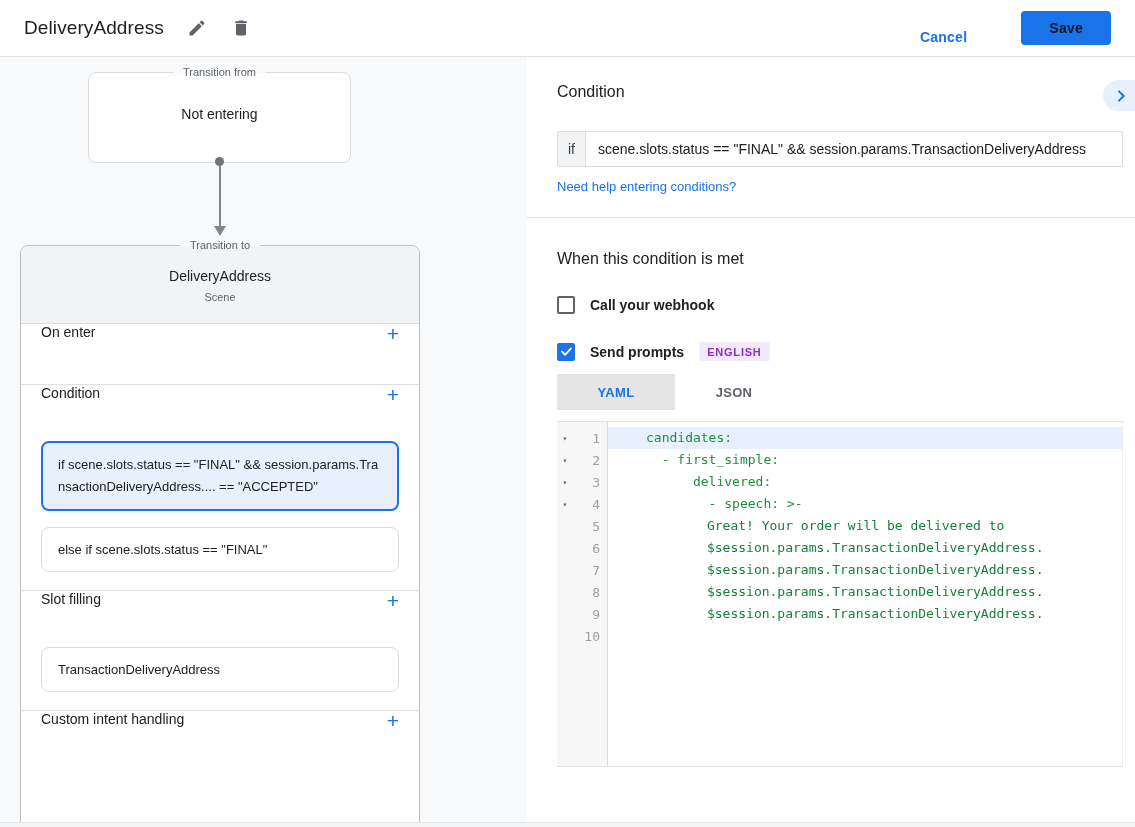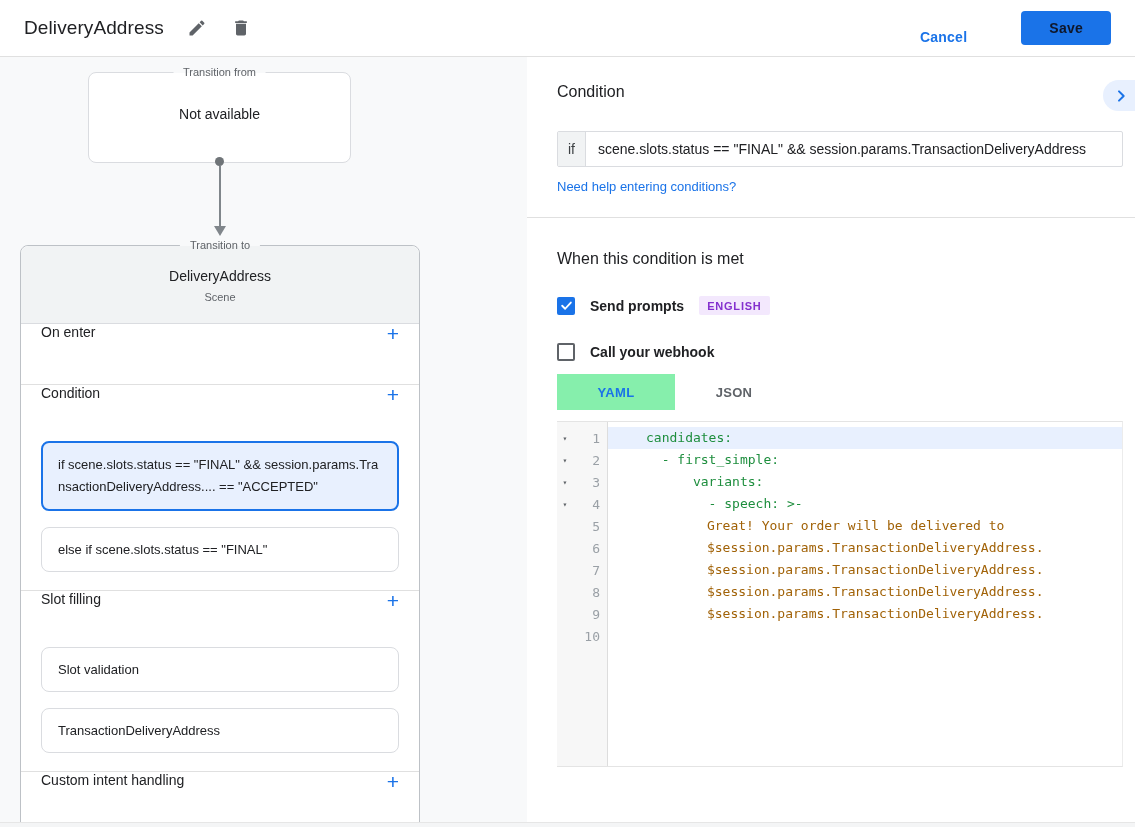--- a/index.html
+++ b/index.html
@@ -91,33 +91,33 @@
   .check-label { margin-left:15px; font-size:14px; font-weight:bold; color:#202124; }
   .lang-badge { margin-left:15px; font-size:11px; font-weight:bold; letter-spacing:.8px;
                 color:#8430ce; background:#f3e8fd; padding:4px 8px 3px; border-radius:2px; }
 
   .prompt-desc { margin-top:12px; font-size:13px; line-height:20px; color:#3c4043; max-width:552px; }
   .inline-link { color:#1a73e8; cursor:pointer; }
 
   .tabs { margin-top:13px; display:flex; }
   .tab { width:118px; height:36px; display:flex; align-items:center; justify-content:center;
          font-size:13px; font-weight:bold; letter-spacing:.3px; cursor:pointer; }
-  .tab.active { background:#86efac; color:#1a73e8; }
+  .tab.active { background:#e5e5e5; color:#1a73e8; }
   .tab.inactive { color:#5f6368; }
 
   
   .editor { margin-top:11px; width:566px; height:346px; display:flex;
             border-top:1px solid #e4e4e4; border-bottom:1px solid #e4e4e4; border-right:1px solid #ececec;
             font-family:"DejaVu Sans Mono", monospace; font-size:13px; }
   .gutter { width:51px; flex:0 0 51px; background:#f7f7f7; border-right:1px solid #ddd; padding-top:5px; }
   .gutter-row { display:flex; align-items:center; height:22px; }
   .fold { width:16px; text-align:center; font-size:8px; color:#5f6368; cursor:pointer; }
   .lnum { flex:1; text-align:right; padding-right:7px; color:#9aa0a6; font-size:13px; }
   .code-area { flex:1; padding-top:5px; overflow:hidden; }
-  .code-line { height:22px; line-height:22px; padding-left:5px; white-space:pre; color:#a16207; }
+  .code-line { height:22px; line-height:22px; padding-left:5px; white-space:pre; color:#15803d; }
   .code-line.key { color:#1e8e3e;padding-left:38px; }
   .code-line.hl { background:#e8f0fe; }
 
   .bottom-strip { position:absolute; left:0; bottom:0; width:1135px; height:5px;
                   background:#f4f5f6; border-top:1px solid #e6e6e6; z-index:6; }
 </style>
 </head>
 <body>
 
 <div class="topbar">
@@ -139,21 +139,21 @@
     <button class="save-btn">Save</button>
   </div>
 </div>
 
 <div class="main">
 
   <div class="left-panel">
 
     <div class="flow-box from-box">
       <span class="box-legend">Transition from</span>
-      <div class="from-value">Not available</div>
+      <div class="from-value">Not entering</div>
     </div>
 
     <div class="connector">
       <div class="dot"></div>
         <div class="line"></div>
         <div class="head"></div>
     </div>
 
     <div class="scene-card flow-box">
       <span class="box-legend">Transition to</span>
@@ -179,21 +179,20 @@
           <div class="plain-card">else if scene.slots.status == "FINAL"</div>
         </div>
       </div>
 
       <div class="scene-section">
         <div class="section-row">
           <span class="section-label">Slot filling</span>
           <span class="plus-btn">+</span>
         </div>
         <div class="section-cards">
-          <div class="plain-card">Slot validation</div>
           <div class="plain-card">TransactionDeliveryAddress</div>
         </div>
       </div>
 
       <div class="scene-section">
         <div class="section-row tall">
           <span class="section-label">Custom intent handling</span>
           <span class="plus-btn">+</span>
         </div>
       </div>
@@ -213,36 +212,36 @@
     <div class="if-row">
       <div class="if-cell">if</div>
       <div class="if-value">scene.slots.status == "FINAL" &amp;&amp; session.params.TransactionDeliveryAddress</div>
     </div>
 
     <a class="help-link">Need help entering conditions?</a>
 
     <div class="panel-divider"></div>
 
     <div class="when-title">When this condition is met</div>
+
+    <div class="check-row row-webhook">
+      <div class="checkbox unchecked"></div>
+      <span class="check-label">Call your webhook</span>
+    </div>
 
     <div class="check-row row-prompts">
       <div class="checkbox checked">
         <svg width="13" height="13" viewBox="0 0 24 24" fill="none" stroke-width="3.4" stroke-linecap="round" stroke-linejoin="round">
             <path d="M4 12.5l5.5 5.5L20 6.5"></path>
           </svg>
       </div>
       <span class="check-label">Send prompts</span>
       <span class="lang-badge">ENGLISH</span>
     </div>
 
-    <div class="check-row row-webhook">
-      <div class="checkbox unchecked"></div>
-      <span class="check-label">Call your webhook</span>
-    </div>
-
 
     <div class="tabs">
       <div class="tab active">YAML</div>
       <div class="tab inactive">JSON</div>
     </div>
 
     <div class="editor">
       <div class="gutter">
         <div class="gutter-row">
             <span class="fold">▾</span>
@@ -281,21 +280,21 @@
             <span class="lnum">9</span>
           </div>
         <div class="gutter-row">
             <span class="fold"></span>
             <span class="lnum">10</span>
           </div>
       </div>
       <div class="code-area">
         <div class="code-line key hl">candidates:</div>
         <div class="code-line key">  - first_simple:</div>
-        <div class="code-line key">      variants:</div>
+        <div class="code-line key">      delivered:</div>
         <div class="code-line key">        - speech: &gt;-</div>
         <div class="code-line">            Great! Your order will be delivered to</div>
         <div class="code-line">            $session.params.TransactionDeliveryAddress.</div>
         <div class="code-line">            $session.params.TransactionDeliveryAddress.</div>
         <div class="code-line">            $session.params.TransactionDeliveryAddress.</div>
         <div class="code-line">            $session.params.TransactionDeliveryAddress.</div>
         <div class="code-line"></div>
       </div>
     </div>
   </div>

